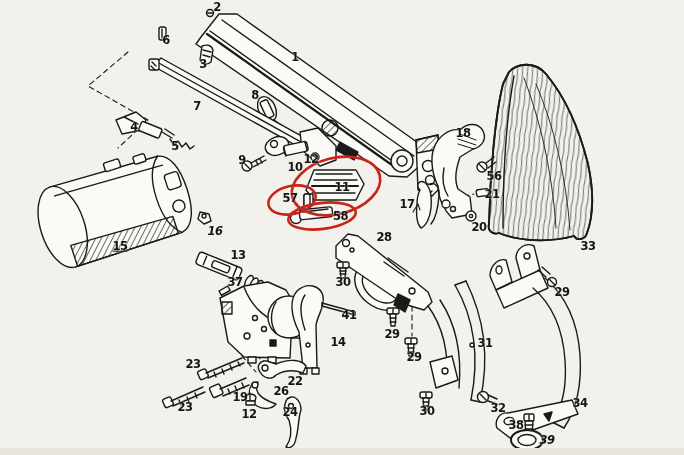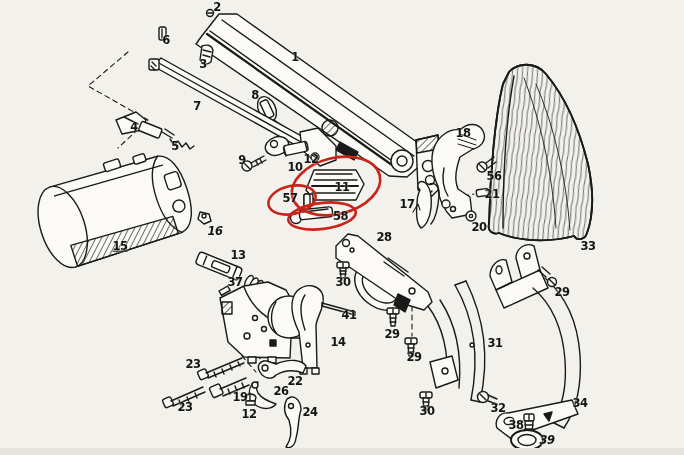--- a/index.html
+++ b/index.html
@@ -438,23 +438,23 @@
       <span class="part-label" style="left: 343px; top: 283px;">30</span>
       <span class="part-label" style="left: 341px; top: 316px; margin-left: 8px;">41</span>
       <span class="part-label" style="left: 392px; top: 335px;">29</span>
       <span class="part-label" style="left: 414px; top: 358px;">29</span>
       <span class="part-label" style="left: 193px; top: 365px;">23</span>
       <span class="part-label" style="left: 185px; top: 408px;">23</span>
       <span class="part-label" style="left: 225px; top: 398px; margin-left: 15px;">19</span>
       <span class="part-label" style="left: 295px; top: 382px;">22</span>
       <span class="part-label" style="left: 281px; top: 392px;">26</span>
       <span class="part-label" style="left: 249px; top: 415px;">12</span>
-      <span class="part-label" style="left: 310px; top: 413px;">24</span>
+      <span class="part-label" style="left: 290px; top: 413px;">24</span>
       <span class="part-label" style="left: 427px; top: 412px;">30</span>
-      <span class="part-label" style="left: 485px; top: 344px; margin-left: 10px;">31</span>
+      <span class="part-label" style="left: 485px; top: 344px;">31</span>
       <span class="part-label" style="left: 498px; top: 409px;">32</span>
       <span class="part-label" style="left: 516px; top: 426px;">38</span>
       <span class="part-label" style="left: 547px; top: 441px; font-style: italic;">39</span>
       <span class="part-label" style="left: 580px; top: 404px; text-align: right;">34</span>
       <span class="part-label" style="left: 562px; top: 293px;">29</span>
     </div>
 <div class="scanband"></div>
 </div>
 
 </body></html>

